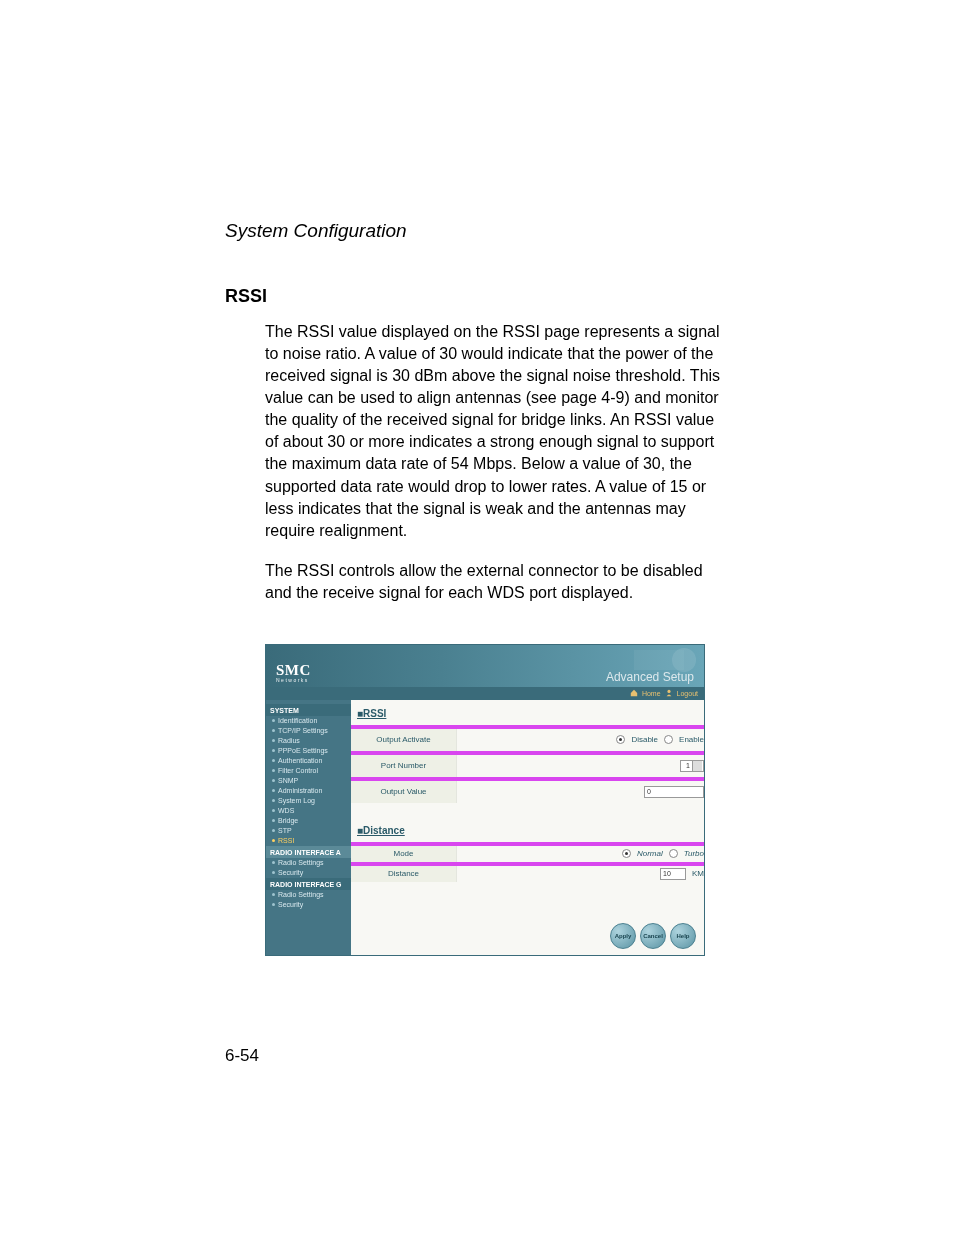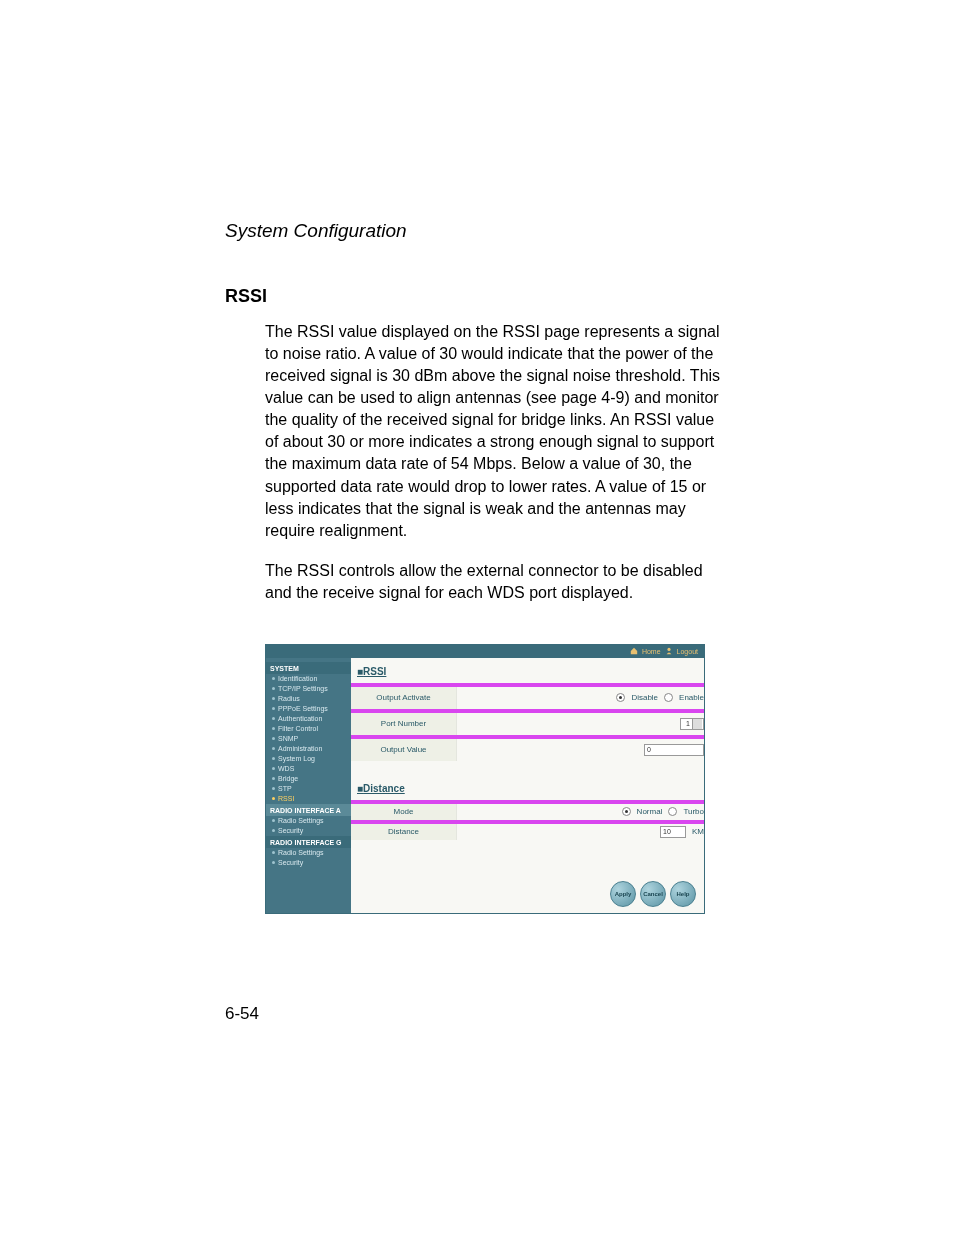--- a/index.html
+++ b/index.html
@@ -252,20 +252,31 @@
 <body>
 
 <div class="page">
   <div class="section-header">System Configuration</div>
   <div class="rssi-heading">RSSI</div>
   <p class="body-text">The RSSI value displayed on the RSSI page represents a signal to noise ratio. A value of 30 would indicate that the power of the received signal is 30 dBm above the signal noise threshold. This value can be used to align antennas (see page 4-9) and monitor the quality of the received signal for bridge links. An RSSI value of about 30 or more indicates a strong enough signal to support the maximum data rate of 54 Mbps. Below a value of 30, the supported data rate would drop to lower rates. A value of 15 or less indicates that the signal is weak and the antennas may require realignment.</p>
   <p class="body-text">The RSSI controls allow the external connector to be disabled and the receive signal for each WDS port displayed.</p>
 
   <div class="screenshot-wrap">
     <div class="app">
+      <div class="topbar">
+        <div class="logo-box">
+          <div class="logo-main">SMC</div>
+          <div class="logo-sub">Networks</div>
+        </div>
+        <svg class="top-right-graphic" viewBox="0 0 80 30">
+          <circle cx="60" cy="15" r="12" fill="#fff" opacity="0.3"></circle>
+          <rect x="10" y="5" width="50" height="20" fill="#fff" opacity="0.15"></rect>
+        </svg>
+        <div class="topbar-right">Advanced Setup</div>
+      </div>
       <div class="tabbar">
         <span class="tab-icon">
           <svg viewBox="0 0 10 10" width="8" height="8">
               <path d="M1 5 L5 1 L9 5 L9 9 L1 9 Z" fill="#e8c070"></path>
             </svg>
         </span>
         <span>Home</span>
         <span class="tab-icon">
           <svg viewBox="0 0 10 10" width="8" height="8">
               <circle cx="5" cy="3" r="2" fill="#e8c070"></circle>
@@ -381,21 +392,21 @@
                   <span>0</span>
                 </div>
             </div>
           </div>
 
           <div class="section-gap"></div>
           <div class="panel-title">■<span>Distance</span></div>
 
           <div class="row row-thin">
             <div class="row-label">Mode</div>
-            <div class="row-content" style="padding-left:6px;">
+            <div class="row-content" style="padding-left:6px;font-style:italic;">
               <span class="radio-dot checked"></span>
               <span>Normal</span>
               <span class="radio-dot"></span>
               <span>Turbo</span>
             </div>
           </div>
 
           <div class="row row-thin">
             <div class="row-label">Distance</div>
             <div class="row-content" style="padding-left:6px;">

